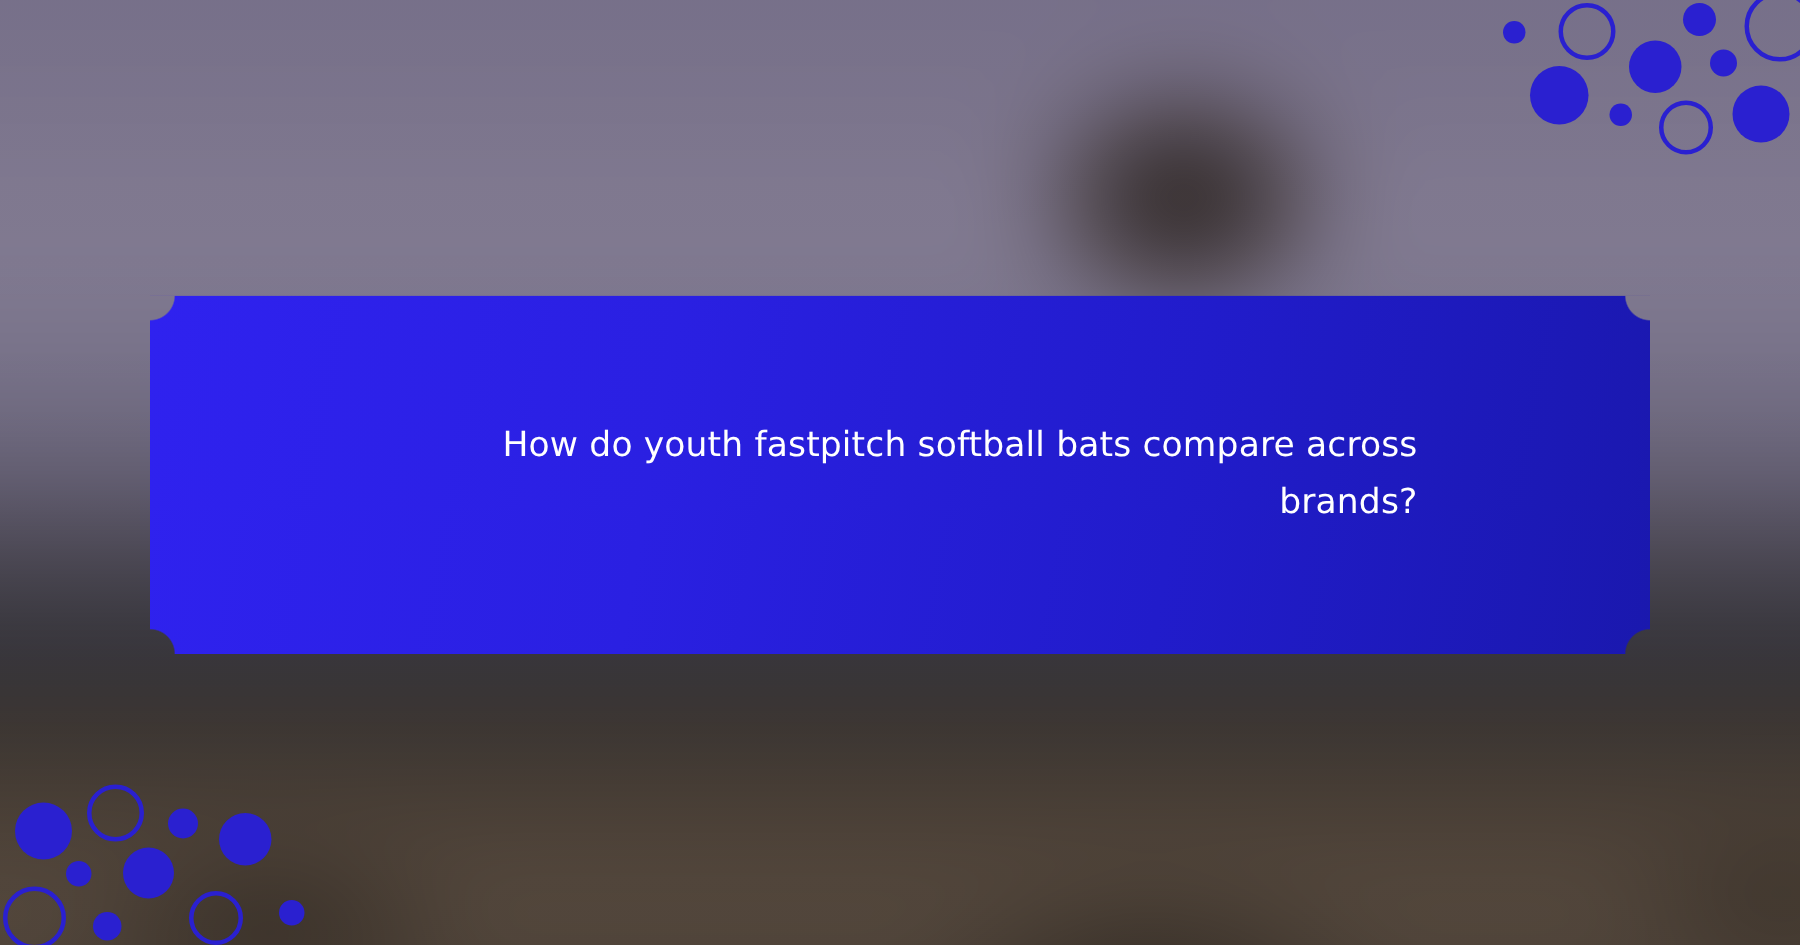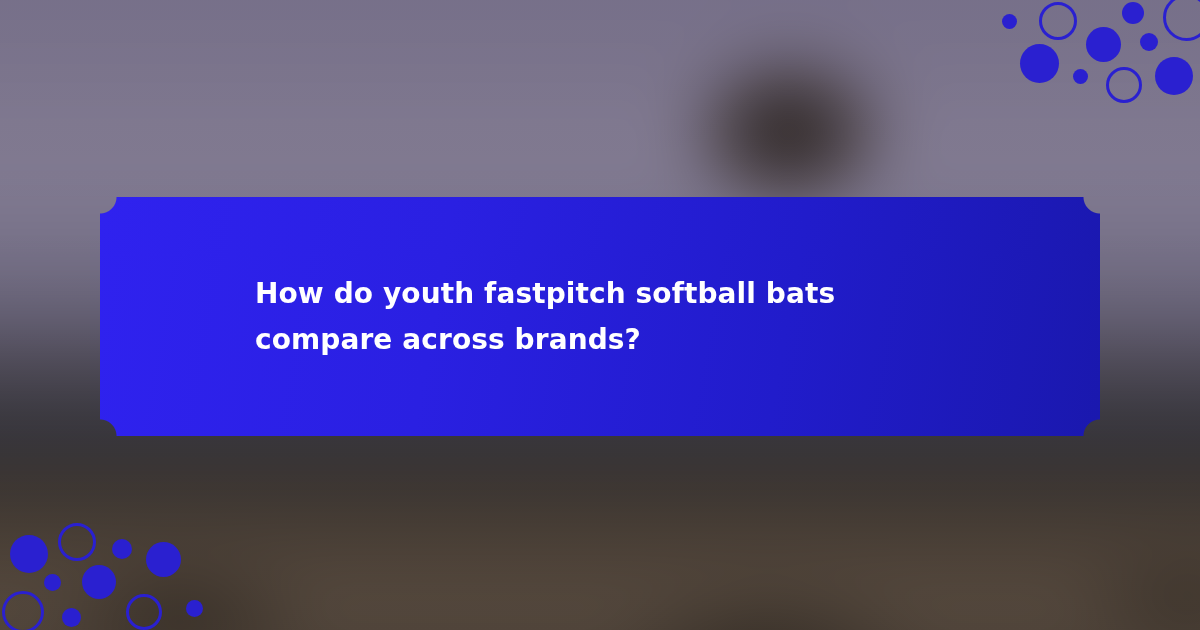--- a/index.html
+++ b/index.html
@@ -96,24 +96,24 @@
     mask-image:
       radial-gradient(circle 17px at 0 0,        rgba(0,0,0,0) 0 16px, #000 17px),
       radial-gradient(circle 17px at 100% 0,     rgba(0,0,0,0) 0 16px, #000 17px),
       radial-gradient(circle 17px at 0 100%,     rgba(0,0,0,0) 0 16px, #000 17px),
       radial-gradient(circle 17px at 100% 100%,  rgba(0,0,0,0) 0 16px, #000 17px);
     mask-composite: intersect;
   }
   .card-title {
     margin: 0;
     color: #ffffff;
-    font-size: 28px;
-    font-weight: 700;
+    font-size: 23px;
+    font-weight: 400;
     line-height: 1.62;
-    text-align: left;
+    text-align: right;
     letter-spacing: 0.1px;
     max-width: 690px;
   }
 </style>
 </head>
 <body>
 
 <div id="stage">
 
   <div class="bg-photo"></div>

